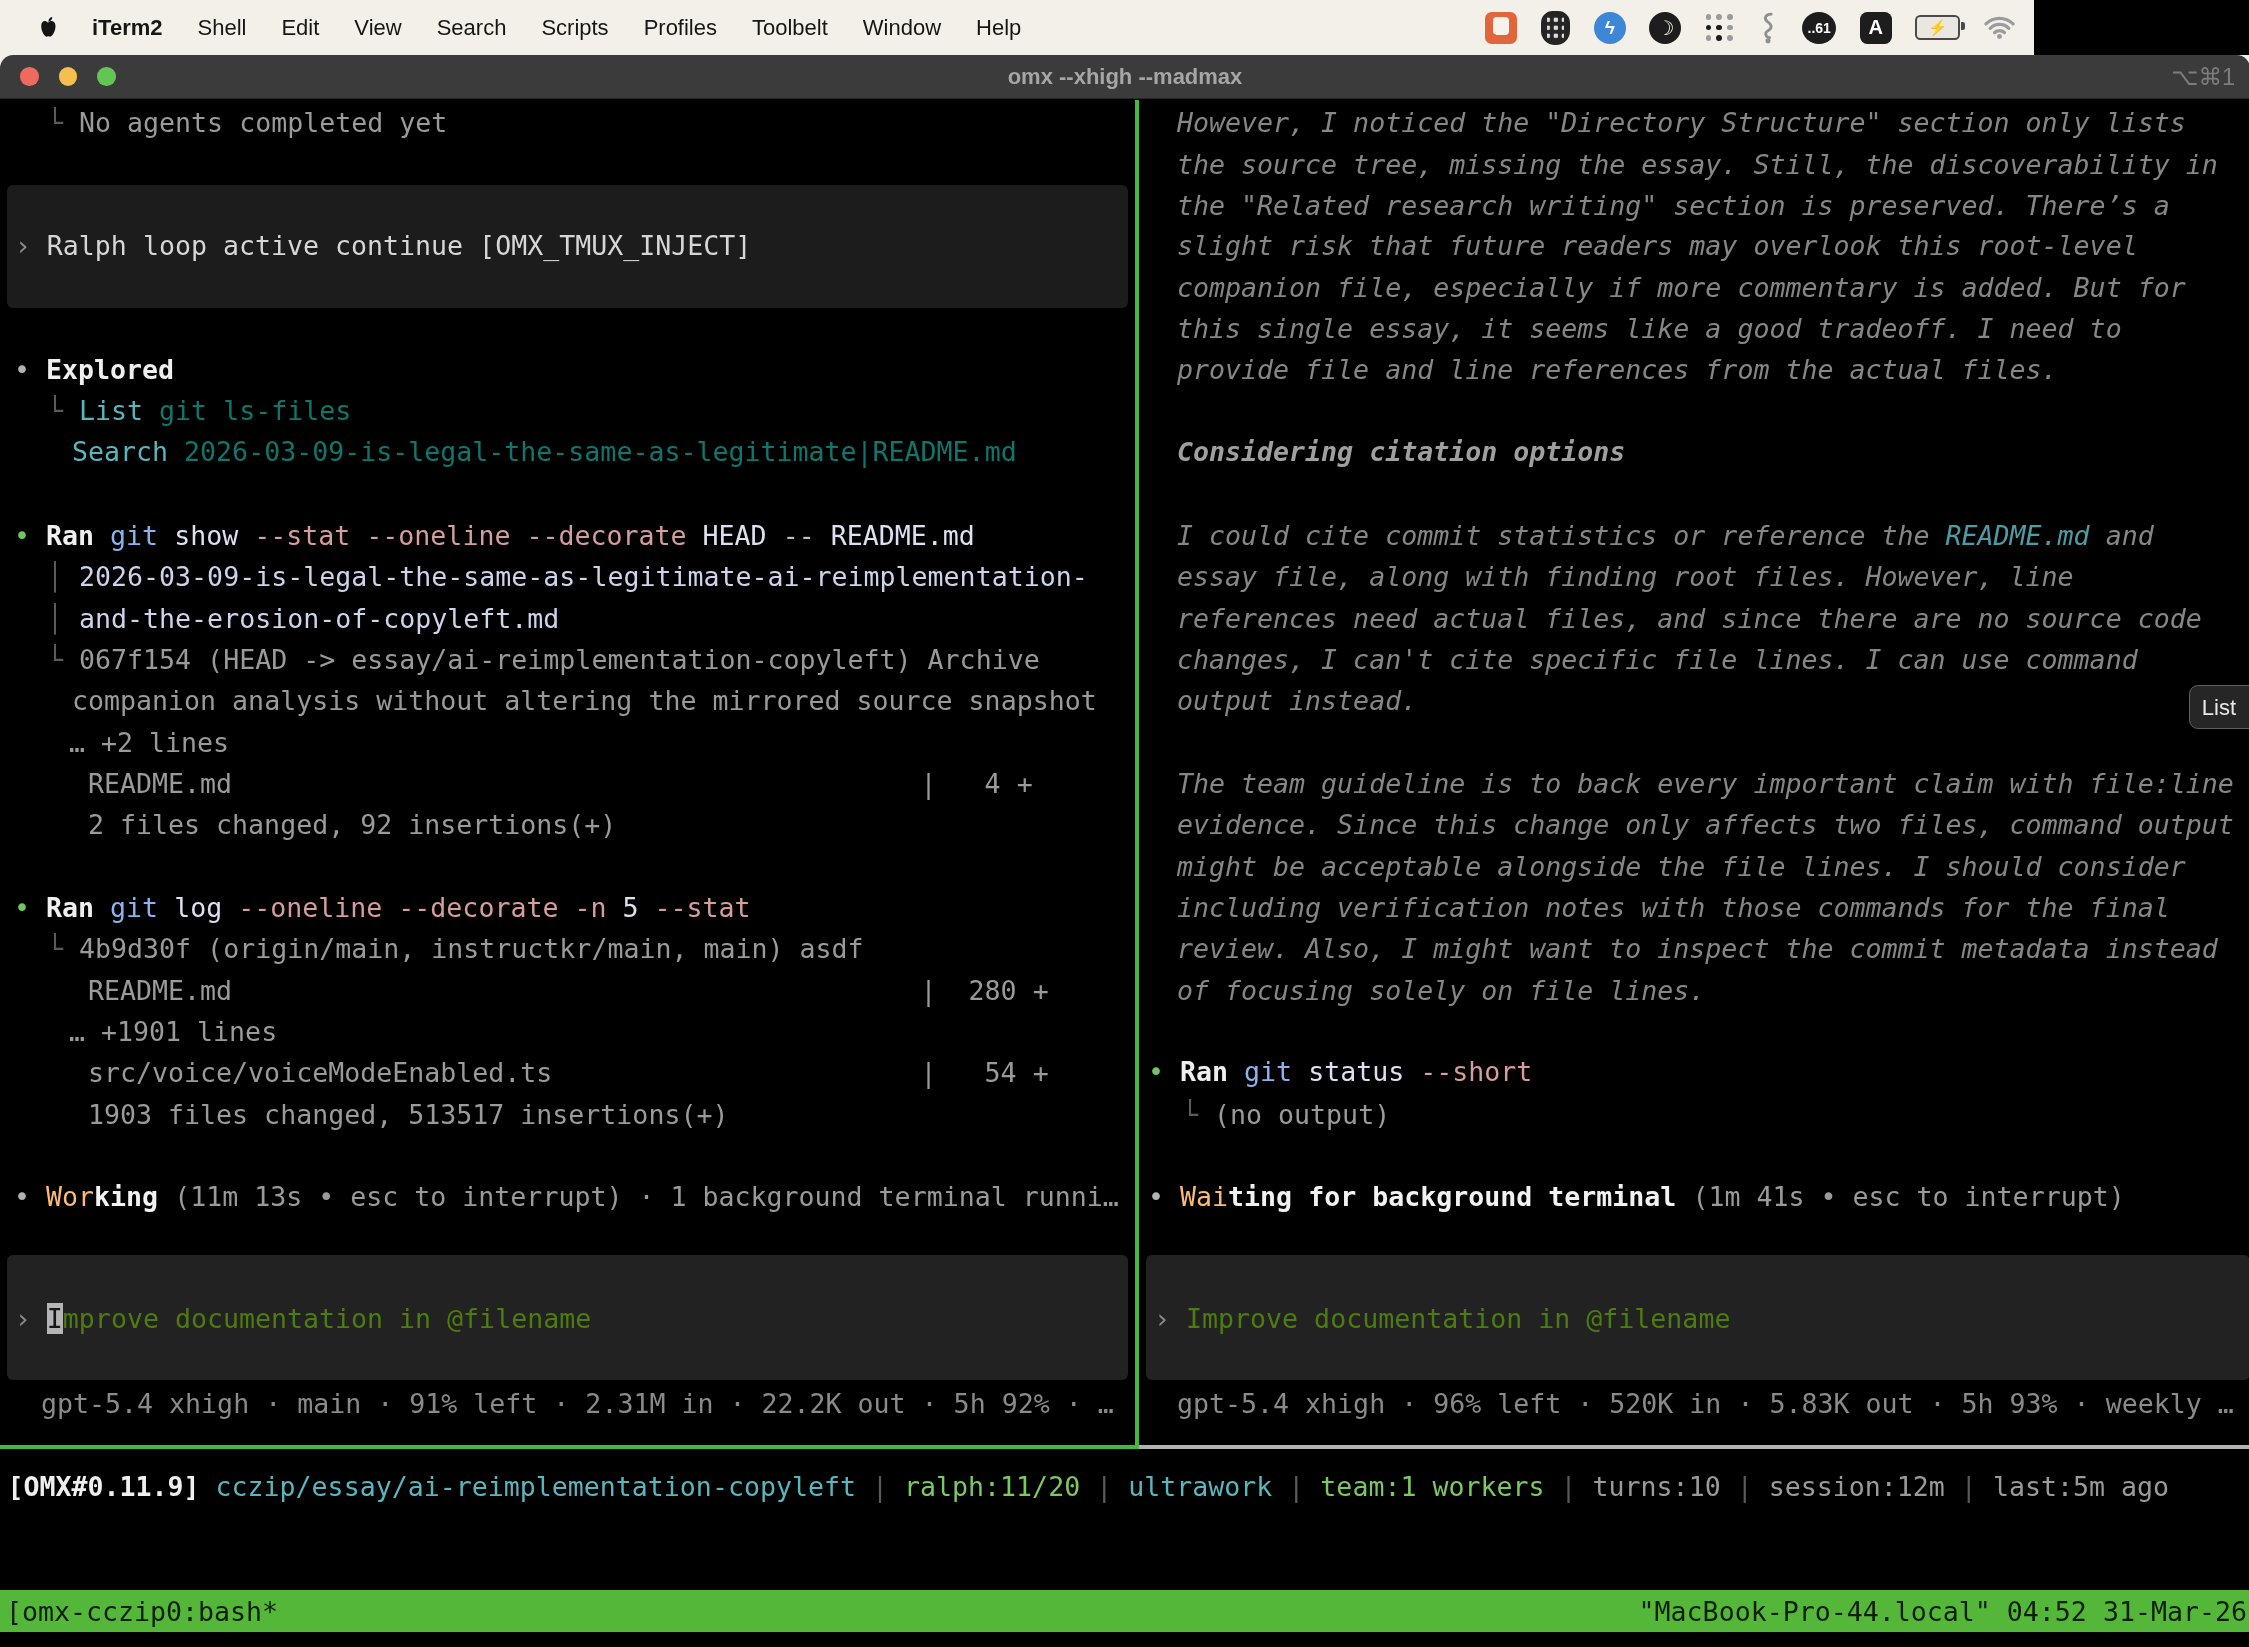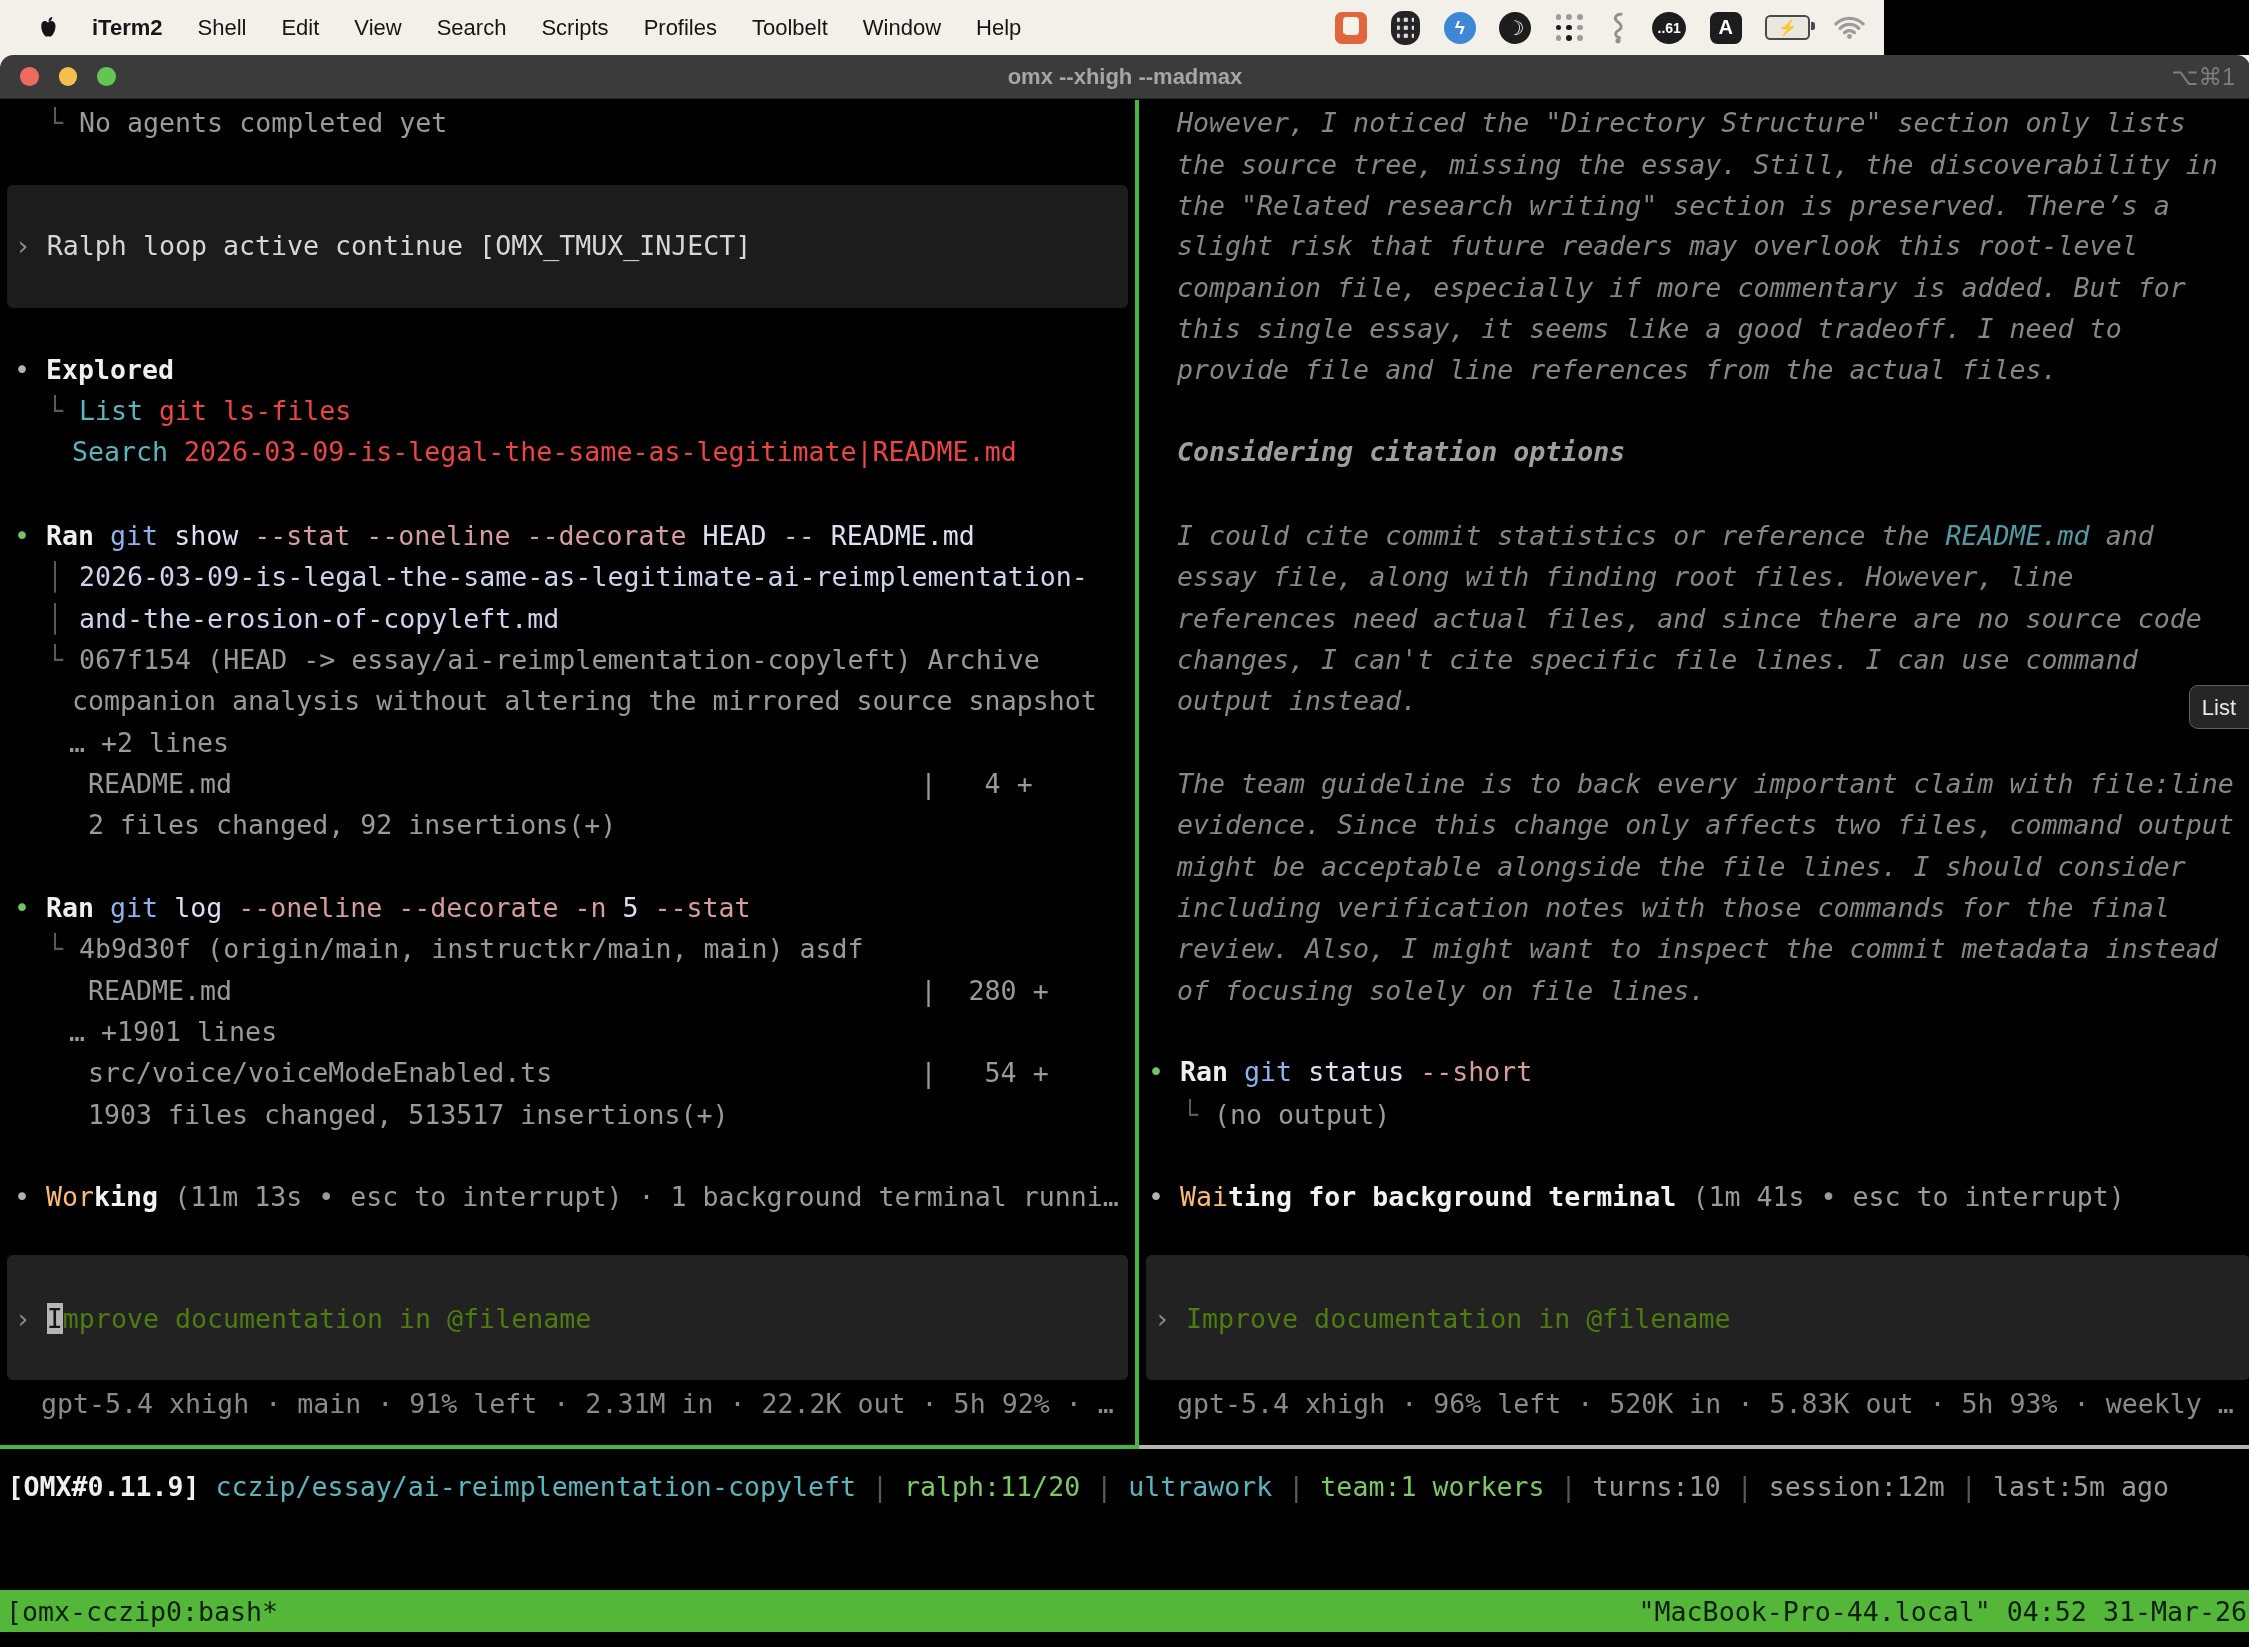--- a/index.html
+++ b/index.html
@@ -1,19 +1,19 @@
 <!DOCTYPE html>
 <html style="font-size:11.8px"><head>
 <meta charset="utf-8">
 <style>
   html,body{margin:0;padding:0}
   body{width:2250px;height:1648px;overflow:hidden;background:#000;position:relative;font-family:"Liberation Sans",sans-serif}
 
   
-  .menubar{position:absolute;top:0;left:0;width:1884px;height:55px;background:#f2f0e8;display:flex;align-items:center;font-size:22px;font-weight:500;color:#161616;z-index:20}
+  .menubar{position:absolute;top:0;left:0;width:2034px;height:55px;background:#f2f0e8;display:flex;align-items:center;font-size:22px;font-weight:500;color:#161616;z-index:20}
   .apple{margin-left:38px;display:flex;align-items:center}
   .appname{font-weight:700;margin-left:34px}
   .menus{display:flex}
   .menu-item{margin-left:35px;cursor:default}
   .mb-right{margin-left:auto;display:flex;align-items:center;gap:23.6px;margin-right:19px}
   .mbi{display:flex;align-items:center;justify-content:center}
   .ic-chat{width:32px;height:32px;background:#e2663b;border-radius:6.6px;position:relative}
   .ic-chat::before{content:"";position:absolute;left:8px;top:5.9px;width:16px;height:17.7px;background:#f5f3ec;border-radius:3.7px}
   .ic-chat::after{content:"";position:absolute;left:5.9px;bottom:1.5px;width:7.4px;height:7.4px;background:#e2663b;transform:rotate(45deg)}
   .ic-shield{width:29.5px;height:34px;background:#242424;border-radius:11.8px 11.8px 14px 14px;display:flex;align-items:center;justify-content:center}
@@ -43,21 +43,21 @@
   .tline{position:absolute;height:41px}
   .box{position:absolute;background:#1c1c1c;border-radius:5.9px;z-index:1}
   .vdiv{position:absolute;left:1135px;top:0;width:3.7px;height:1345px;background:#46b841;z-index:2}
   .hline-green{position:absolute;left:0;top:1345px;width:1139px;height:3.7px;background:#46b841;z-index:2}
   .hline-gray{position:absolute;left:1139px;top:1345px;width:1111px;height:3.7px;background:#b3b3b3;z-index:2}
 
   
   .s-g{color:#9a9a9a}
   .s-gb{color:#b3b3b3}
   .s-w{color:#efefef;font-weight:bold}
-  .s-wl{color:#ef4444}
+  .s-wl{color:#0f766e}
   .s-cy{color:#5ab6be}
   .s-gr{color:#74c366}
   .s-grt{color:#7cc861}
   .s-bl{color:#8cb3ef}
   .s-pk{color:#d79d9d}
   .s-lv{color:#ced3ec}
   .s-lw{color:#dde0f2}
   .s-g2{color:#abcfab}
   .s-cn{color:#5a5a5a}
   .s-it{color:#868686;font-style:italic}

